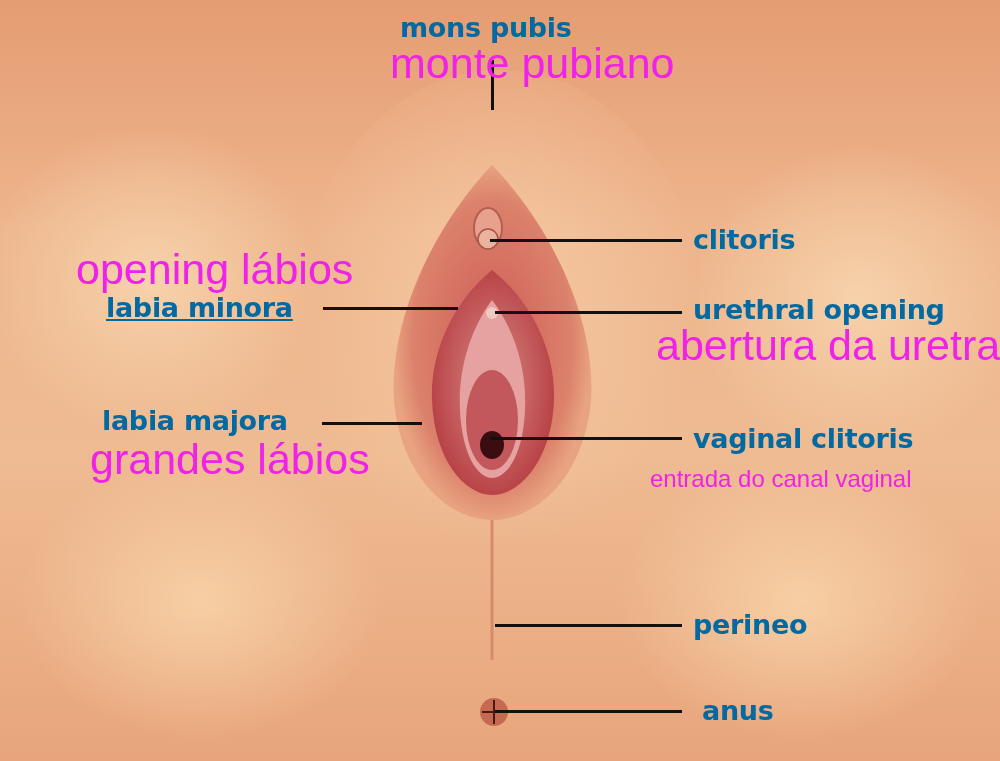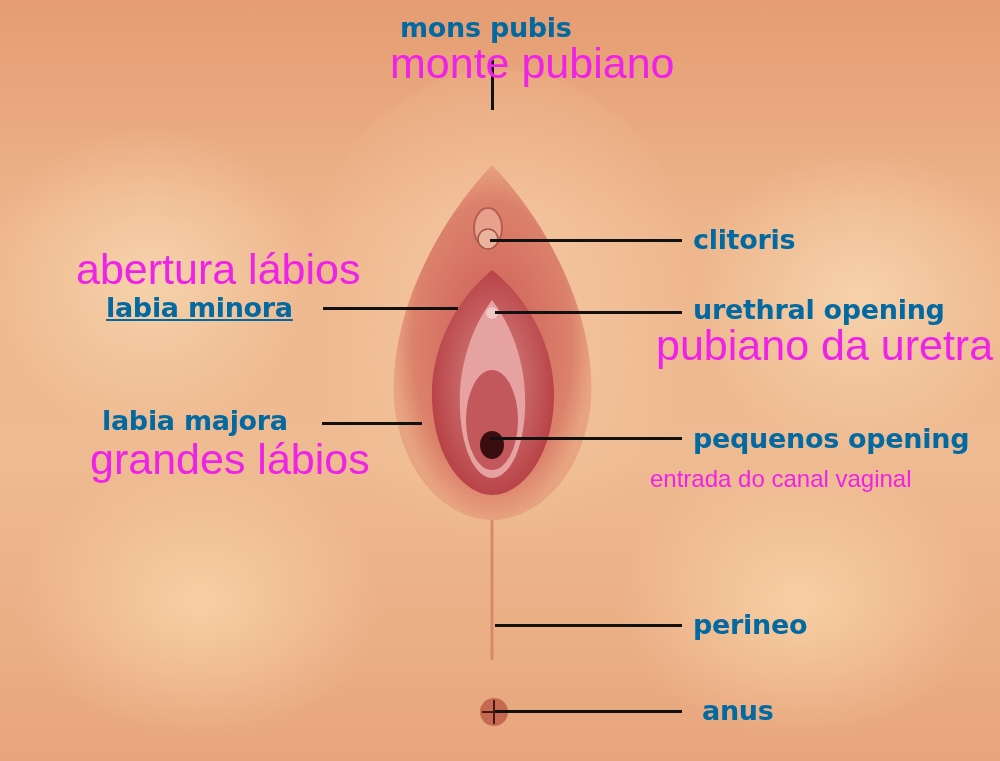--- a/index.html
+++ b/index.html
@@ -60,26 +60,26 @@
 <div class="line" style="left:322px; top:422px; width:100px; height:3px;"></div>
 <div class="line" style="left:490px; top:437px; width:192px; height:3px;"></div>
 <div class="line" style="left:495px; top:624px; width:187px; height:3px;"></div>
 <div class="line" style="left:495px; top:710px; width:187px; height:3px;"></div>
 
 <div class="lbl en" style="left:400px; top:14px;">mons pubis</div>
 <div class="lbl pt" style="left:390px; top:42px;">monte pubiano</div>
 
 <div class="lbl en" style="left:693px; top:226px;">clitoris</div>
 
-<div class="lbl pt" style="left:76px; top:248px;">abertura lábios</div>
+<div class="lbl pt" style="left:76px; top:248px;">opening lábios</div>
 <div class="lbl en" style="left:106px; top:294px;text-decoration:underline;">labia minora</div>
 
 <div class="lbl en" style="left:693px; top:296px;">urethral opening</div>
-<div class="lbl pt" style="left:656px; top:324px;">pubiano da uretra</div>
+<div class="lbl pt" style="left:656px; top:324px;">abertura da uretra</div>
 
 <div class="lbl en" style="left:102px; top:407px;">labia majora</div>
 <div class="lbl pt" style="left:90px; top:438px;">grandes lábios</div>
 
-<div class="lbl en" style="left:693px; top:425px;">pequenos opening</div>
+<div class="lbl en" style="left:693px; top:425px;">vaginal clitoris</div>
 <div class="lbl pt small" style="left:650px; top:467px;">entrada do canal vaginal</div>
 
 <div class="lbl en" style="left:693px; top:611px;">perineo</div>
 <div class="lbl en" style="left:690px; top:697px;margin-left:12px;">anus</div>
 
 </body></html>

